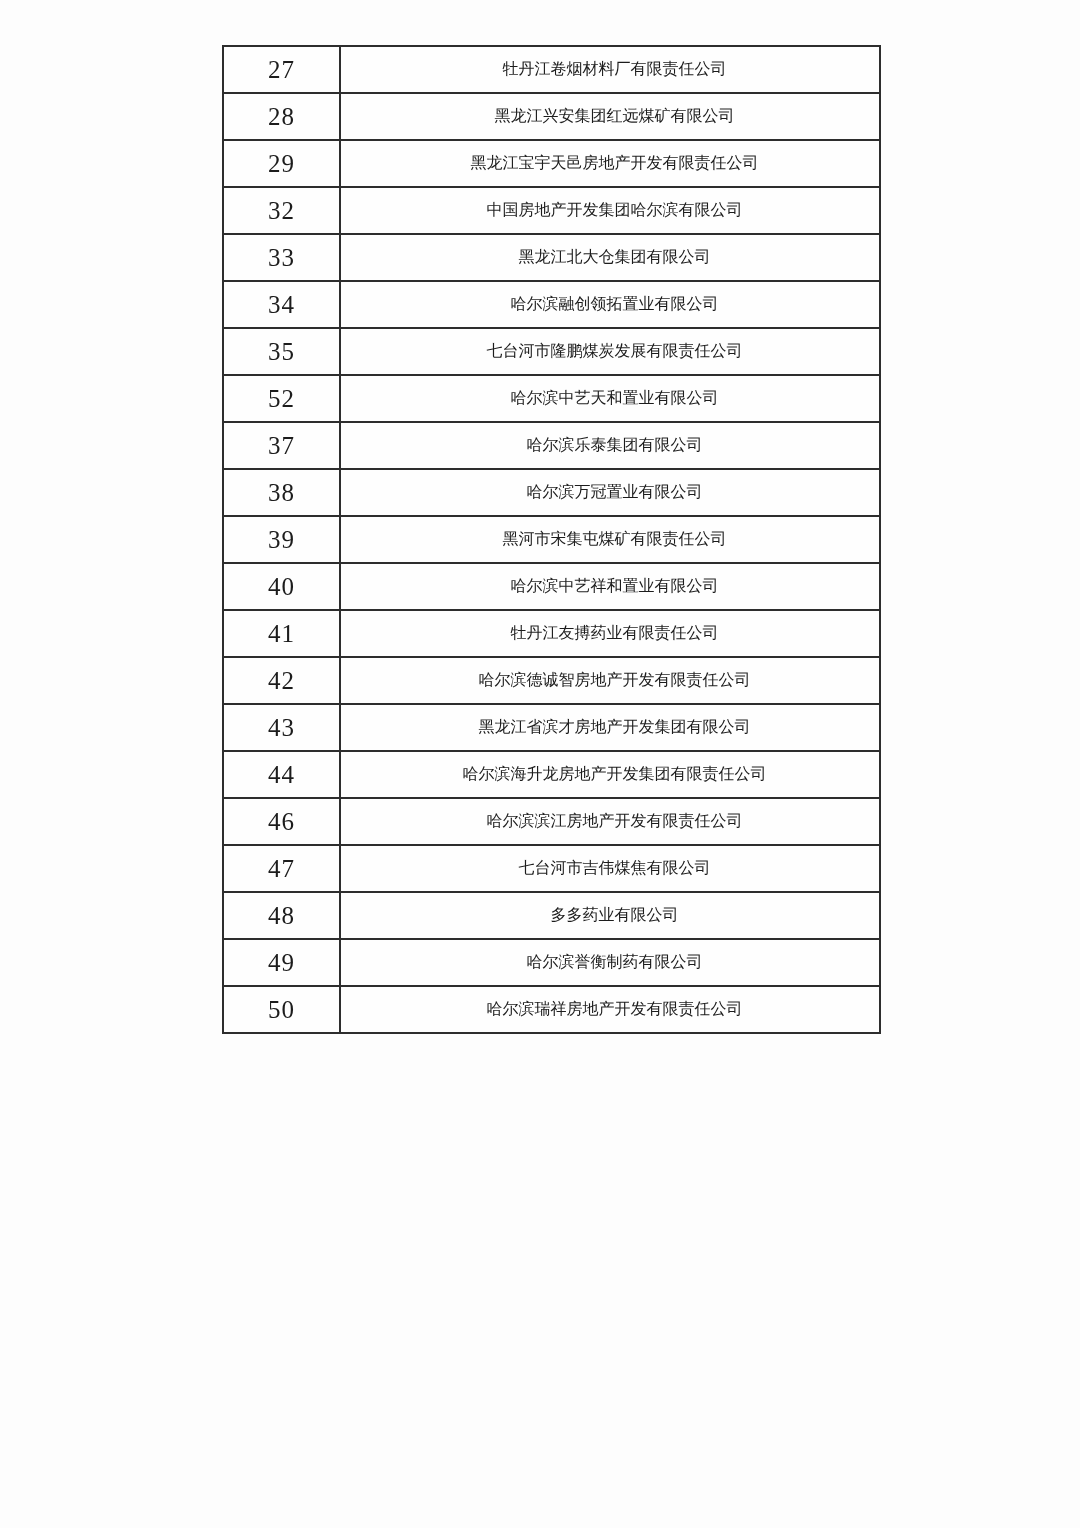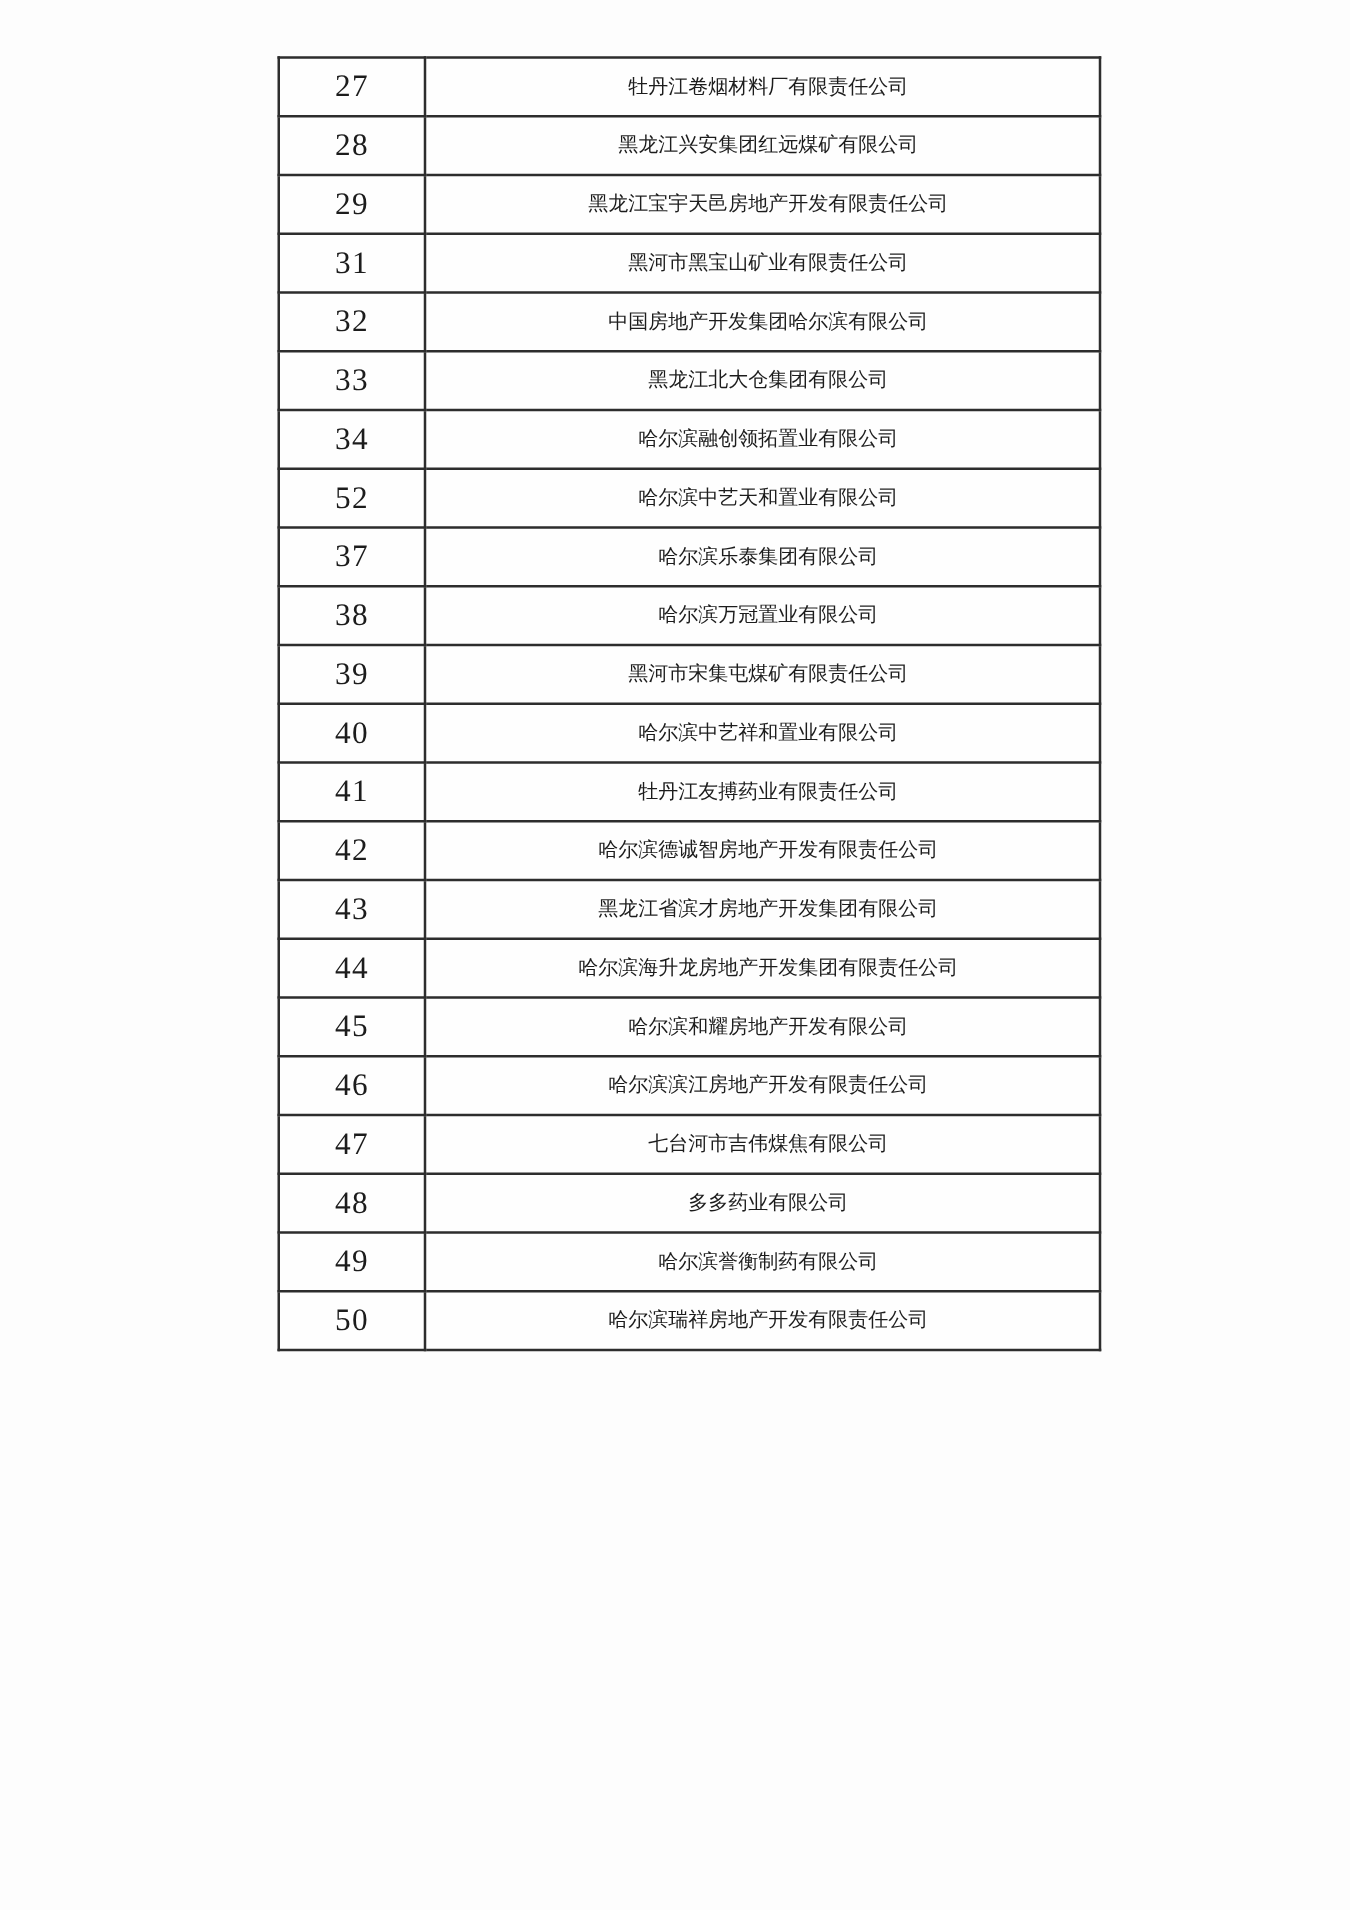--- a/index.html
+++ b/index.html
@@ -63,34 +63,34 @@
         </tr>
         <tr>
           <td class="cell-num">28</td>
           <td class="cell-name">黑龙江兴安集团红远煤矿有限公司</td>
         </tr>
         <tr>
           <td class="cell-num">29</td>
           <td class="cell-name">黑龙江宝宇天邑房地产开发有限责任公司</td>
         </tr>
         <tr>
-          <td class="cell-num">31</td>
-          <td class="cell-name">黑河市黑宝山矿业有限责任公司</td>
-        </tr>
-        <tr>
           <td class="cell-num">32</td>
           <td class="cell-name">中国房地产开发集团哈尔滨有限公司</td>
         </tr>
         <tr>
           <td class="cell-num">33</td>
           <td class="cell-name">黑龙江北大仓集团有限公司</td>
         </tr>
         <tr>
           <td class="cell-num">34</td>
           <td class="cell-name">哈尔滨融创领拓置业有限公司</td>
+        </tr>
+        <tr>
+          <td class="cell-num">35</td>
+          <td class="cell-name">七台河市隆鹏煤炭发展有限责任公司</td>
         </tr>
         <tr>
           <td class="cell-num">52</td>
           <td class="cell-name">哈尔滨中艺天和置业有限公司</td>
         </tr>
         <tr>
           <td class="cell-num">37</td>
           <td class="cell-name">哈尔滨乐泰集团有限公司</td>
         </tr>
         <tr>
@@ -115,24 +115,20 @@
         </tr>
         <tr>
           <td class="cell-num">43</td>
           <td class="cell-name">黑龙江省滨才房地产开发集团有限公司</td>
         </tr>
         <tr>
           <td class="cell-num">44</td>
           <td class="cell-name">哈尔滨海升龙房地产开发集团有限责任公司</td>
         </tr>
         <tr>
-          <td class="cell-num">45</td>
-          <td class="cell-name">哈尔滨和耀房地产开发有限公司</td>
-        </tr>
-        <tr>
           <td class="cell-num">46</td>
           <td class="cell-name">哈尔滨滨江房地产开发有限责任公司</td>
         </tr>
         <tr>
           <td class="cell-num">47</td>
           <td class="cell-name">七台河市吉伟煤焦有限公司</td>
         </tr>
         <tr>
           <td class="cell-num">48</td>
           <td class="cell-name">多多药业有限公司</td>

